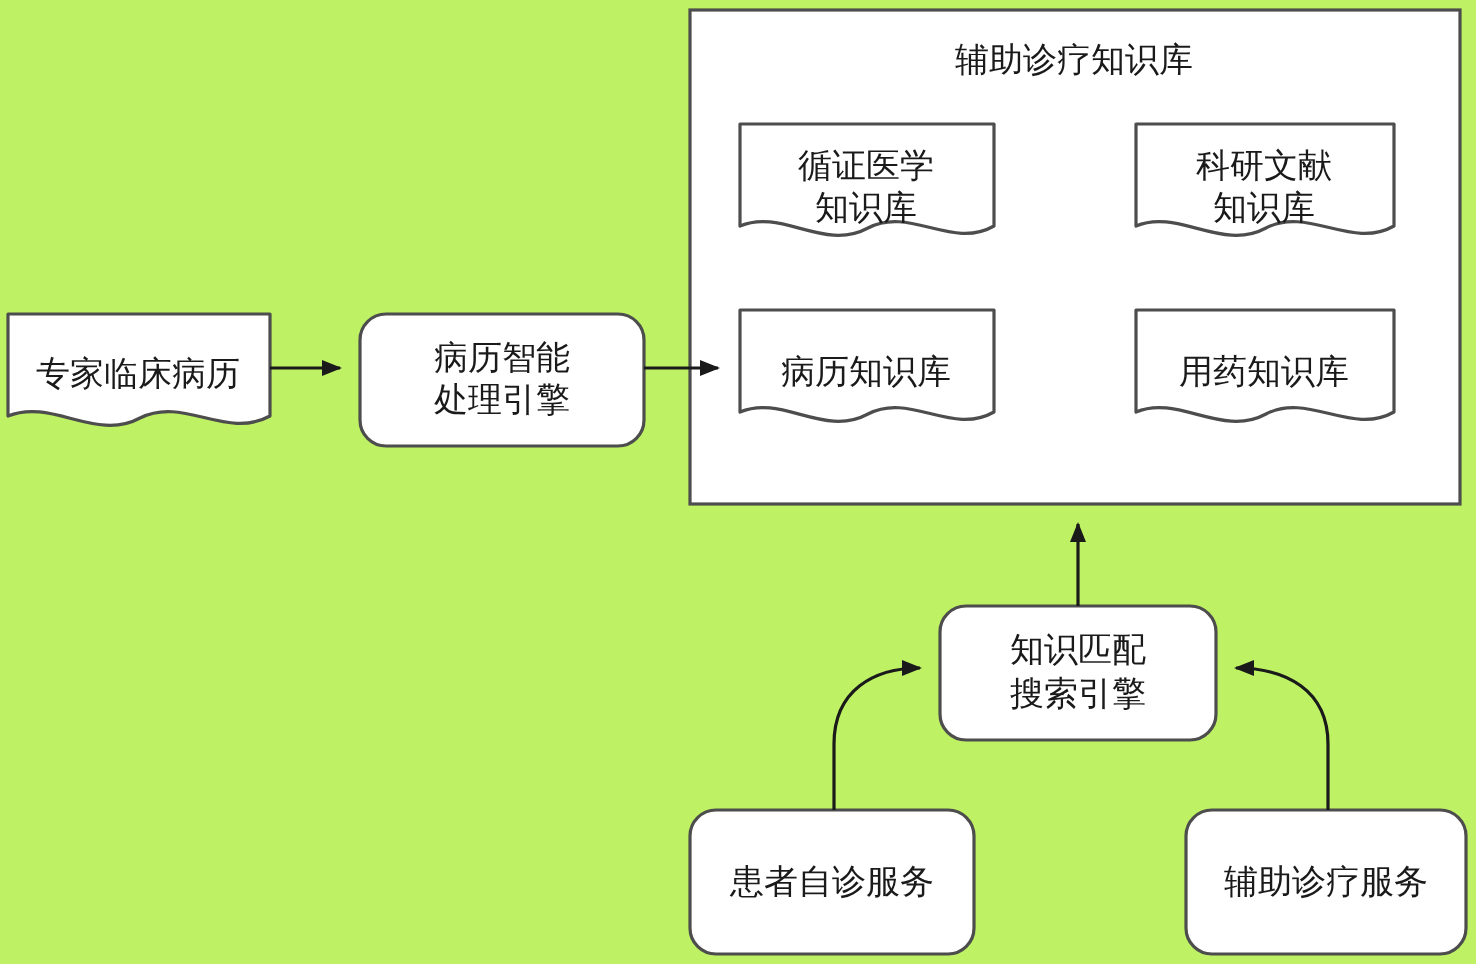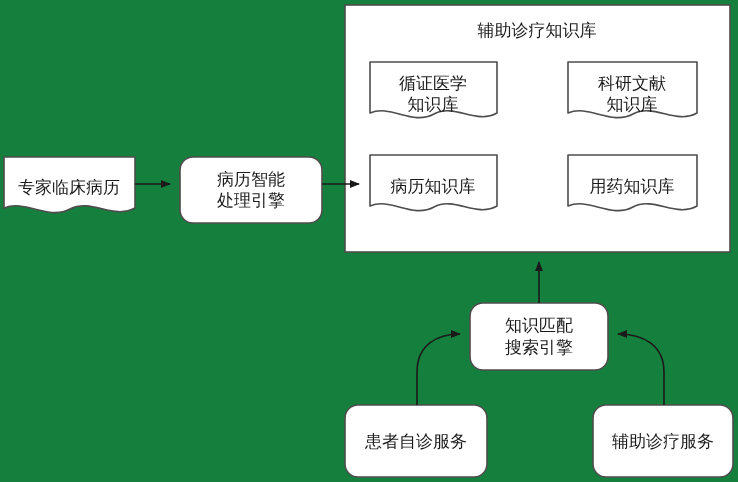--- a/index.html
+++ b/index.html
@@ -7,21 +7,21 @@
     padding: 0;
     background: #ffffff;
   }
   body {
     font-family: "DejaVu Sans", "Liberation Sans", sans-serif;
   }
   #canvas {
     position: relative;
     width: 738px;
     height: 482px;
-    background: #15803d;
+    background: #bef264;
     overflow: hidden;
   }
   #diagram-svg {
     position: absolute;
     left: 0;
     top: 0;
     width: 738px;
     height: 482px;
   }
   .shape-label {

